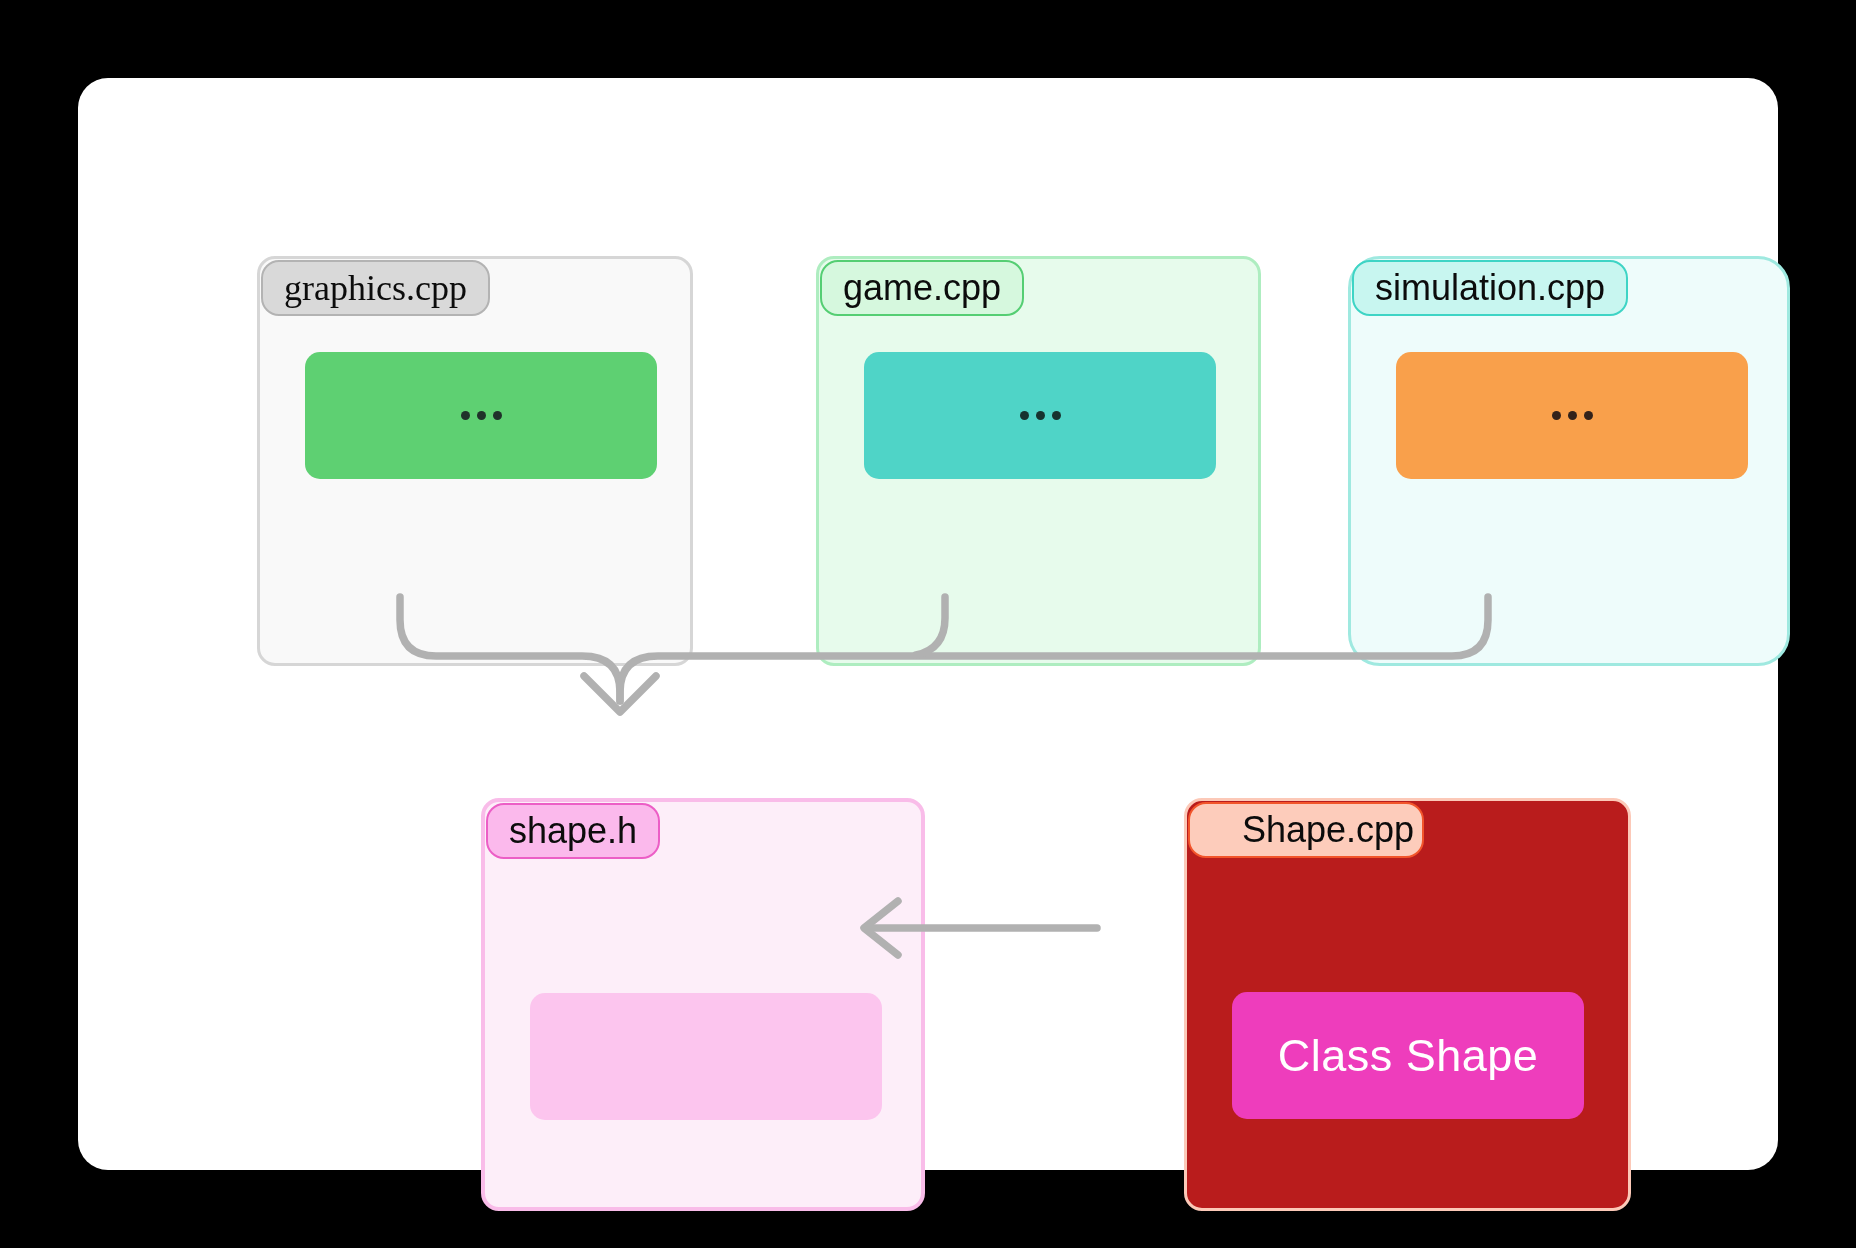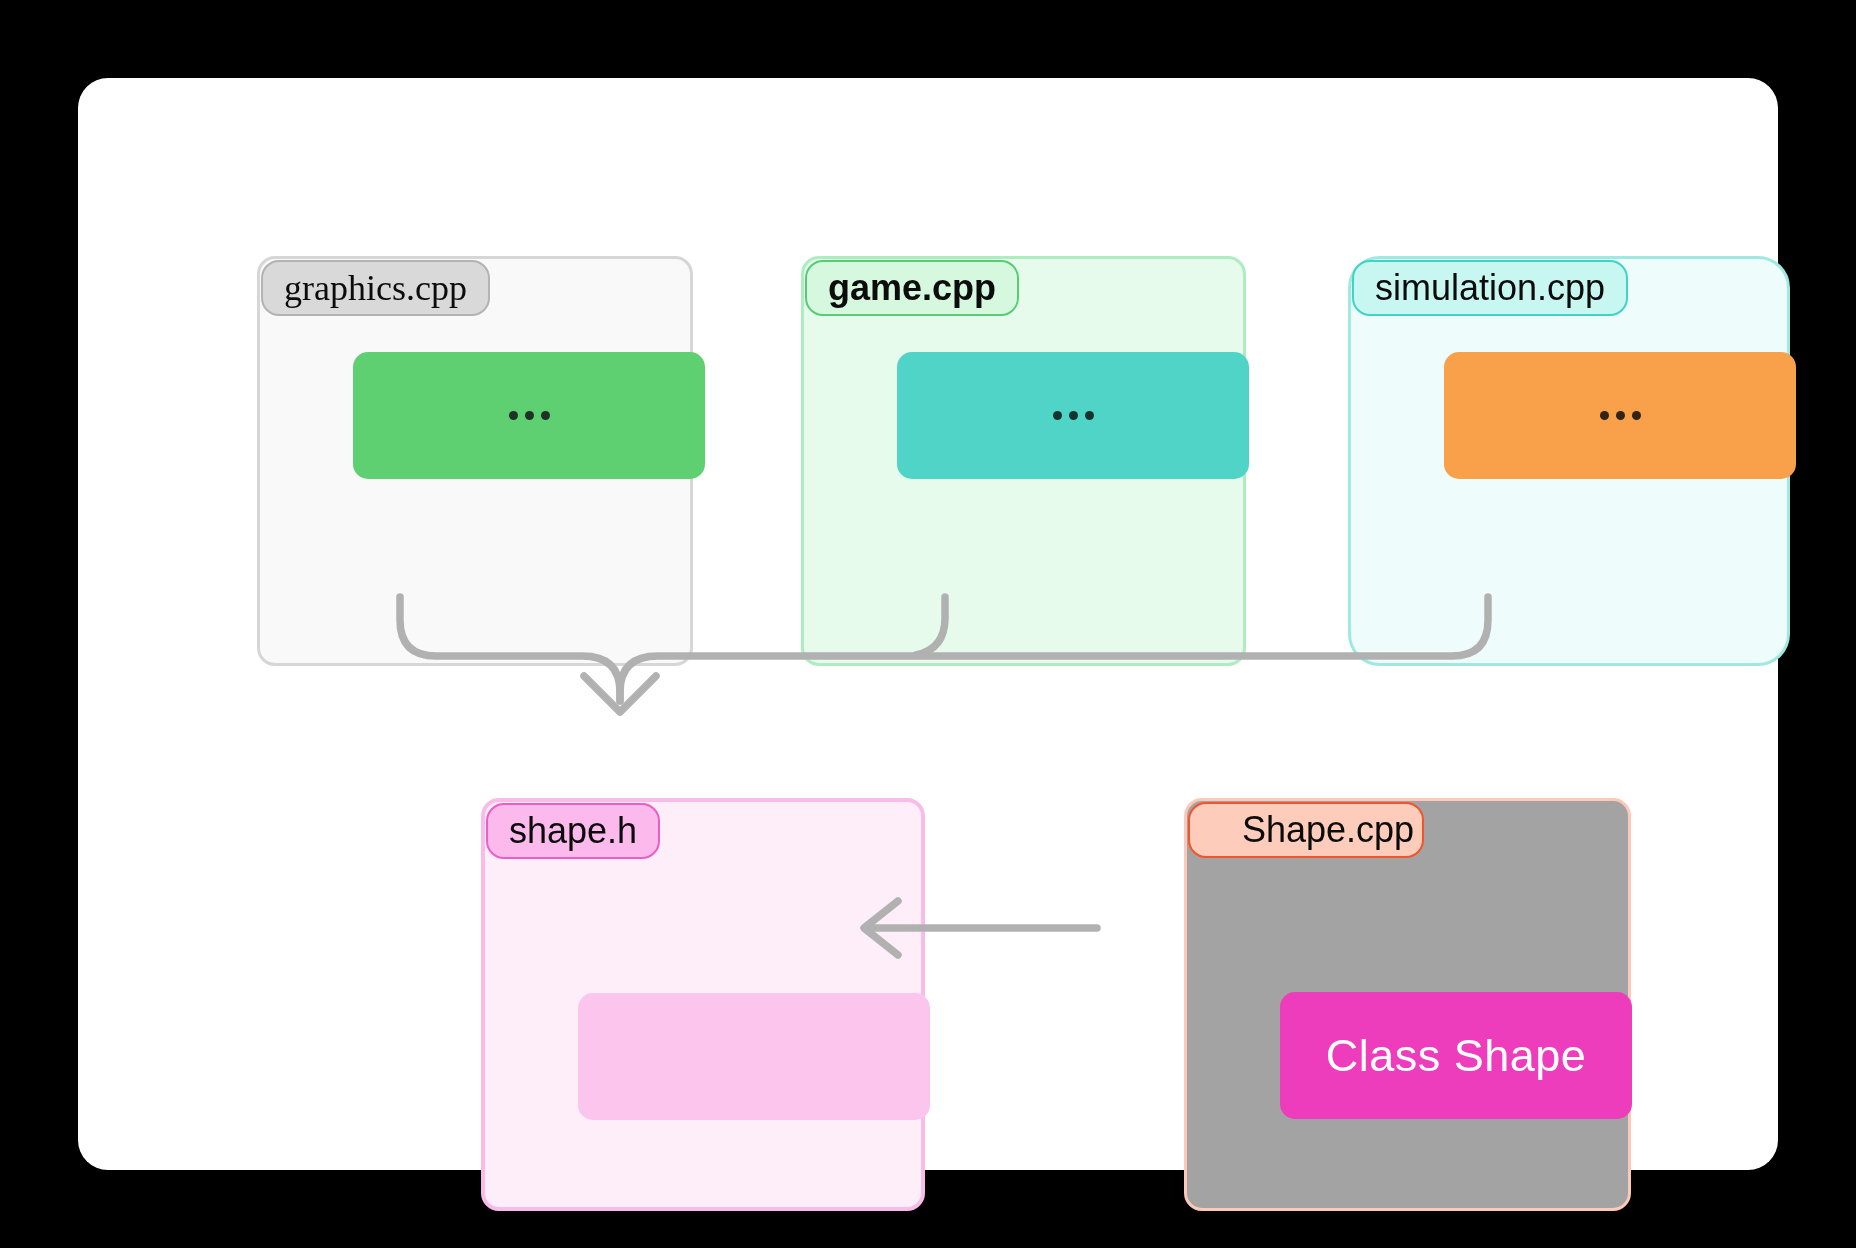--- a/index.html
+++ b/index.html
@@ -2,30 +2,30 @@
 <html><head>
 <meta charset="utf-8">
 <style>
   html,body{margin:0;padding:0;background:#000;}
   .stage{position:relative;width:1856px;height:1248px;background:#000;overflow:hidden;
          font-family:"Liberation Sans", sans-serif;}
   .card{position:absolute;left:78px;top:78px;width:1700px;height:1092px;background:#fff;
         border-radius:30px;box-shadow:0 14px 44px rgba(0,0,0,0.45);}
   .file-box{position:absolute;box-sizing:border-box;border:3px solid transparent;border-radius:18px;}
   .box-graphics{left:179px;top:178px;width:436px;height:410px;}
-  .box-game{left:723px;top:178px;width:445px;height:410px;font-weight:bold;}
+  .box-game{left:738px;top:178px;width:445px;height:410px;}
   .box-simulation{left:1270px;top:178px;width:442px;height:410px;}
   .box-shapeh{left:403px;top:720px;width:444px;height:413px;border-width:4px;padding-left:40px;}
   .box-shapecpp{left:1106px;top:720px;width:447px;height:413px;}
   .file-label{position:absolute;left:1px;top:1px;box-sizing:border-box;height:56px;
               border:2.5px solid transparent;border-radius:18px;display:flex;align-items:center;
               padding:0 21px;font-size:36px;color:#0c0c0c;white-space:nowrap;}
   .label-offset{padding-left:52px;padding-right:8px;}
   .code-block{position:absolute;left:45px;width:352px;height:127px;border-radius:15px;
-              display:flex;align-items:center;justify-content:center;margin-left:48px;}
+              display:flex;align-items:center;justify-content:center;}
   .code-top{top:93px;}
   .code-bottom{top:191px;}
   .dots{display:flex;gap:7px;}
   .dots i{display:block;width:9px;height:9px;border-radius:50%;background:currentColor;}
   .class-text{font-size:45px;font-weight:500;letter-spacing:0.5px;}
   svg.arrows{position:absolute;left:0;top:0;pointer-events:none;}
 </style>
 </head>
 <body>
 
@@ -72,21 +72,21 @@
     </div>
 
     <div class="file-box box-shapeh" style="background-color: rgb(253, 238, 249); border-color: rgb(249, 188, 233);">
       <div class="file-label" style="background-color: rgb(251, 185, 236); border-color: rgb(236, 94, 198);">
         <span>shape.h</span>
       </div>
       <div class="code-block code-bottom" style="background-color: rgb(252, 197, 238); color: rgb(252, 197, 238);">
       </div>
     </div>
 
-    <div class="file-box box-shapecpp" style="background-color: #a3a3a3; border-color: rgb(252, 201, 184); text-decoration: underline;">
+    <div class="file-box box-shapecpp" style="background-color: #b91c1c; border-color: rgb(252, 201, 184); text-decoration: underline;">
       <div class="file-label label-offset" style="background-color: rgb(253, 204, 187); border-color: rgb(242, 85, 43);">
         <span>Shape.cpp</span>
       </div>
       <div class="code-block code-bottom" style="background-color: rgb(238, 61, 188); color: rgb(255, 255, 255);">
         <span class="class-text">Class Shape</span>
       </div>
     </div>
 
   </div>
 

